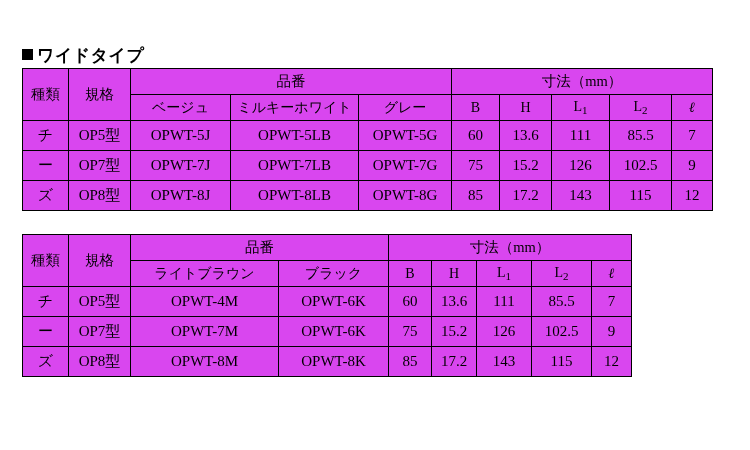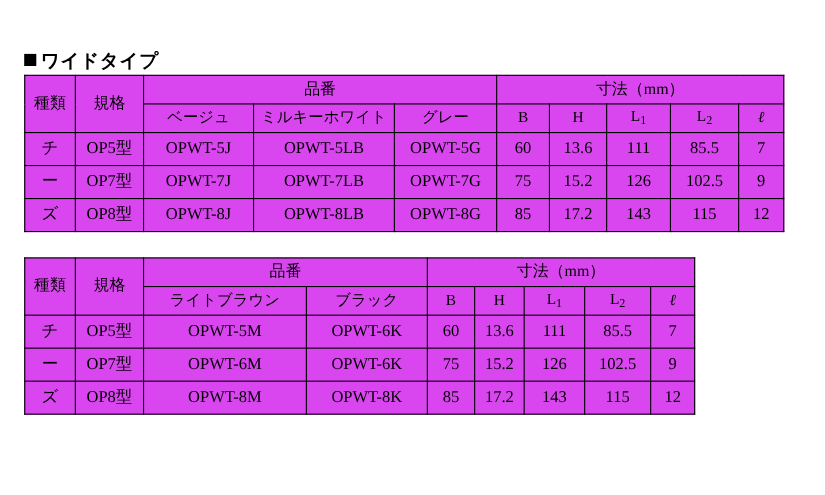--- a/index.html
+++ b/index.html
@@ -193,32 +193,32 @@
         <td class="sub">B</td>
         <td class="sub">H</td>
         <td class="sub"><span>L</span><span class="sub-small">1</span></td>
         <td class="sub"><span>L</span><span class="sub-small">2</span></td>
         <td class="sub ell">ℓ</td>
       </tr>
 
       <tr class="body-row">
         <td class="kind-cell">チ</td>
         <td>OP5型</td>
-        <td>OPWT-5M</td>
+        <td>OPWT-4M</td>
         <td>OPWT-6K</td>
         <td>60</td>
         <td>13.6</td>
         <td>111</td>
         <td>85.5</td>
         <td>7</td>
       </tr>
       <tr class="body-row">
         <td class="kind-cell">ー</td>
         <td>OP7型</td>
-        <td>OPWT-6M</td>
+        <td>OPWT-7M</td>
         <td>OPWT-6K</td>
         <td>75</td>
         <td>15.2</td>
         <td>126</td>
         <td>102.5</td>
         <td>9</td>
       </tr>
       <tr class="body-row">
         <td class="kind-cell">ズ</td>
         <td>OP8型</td>

